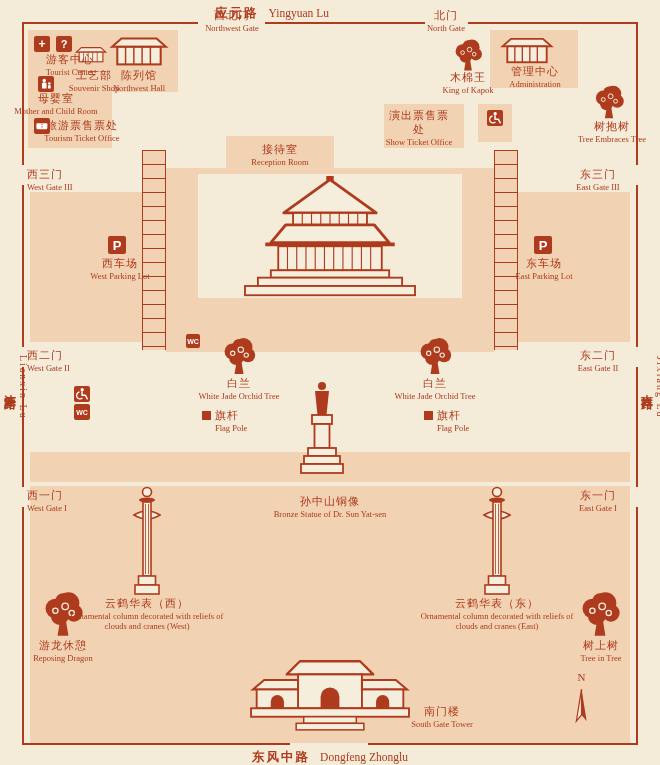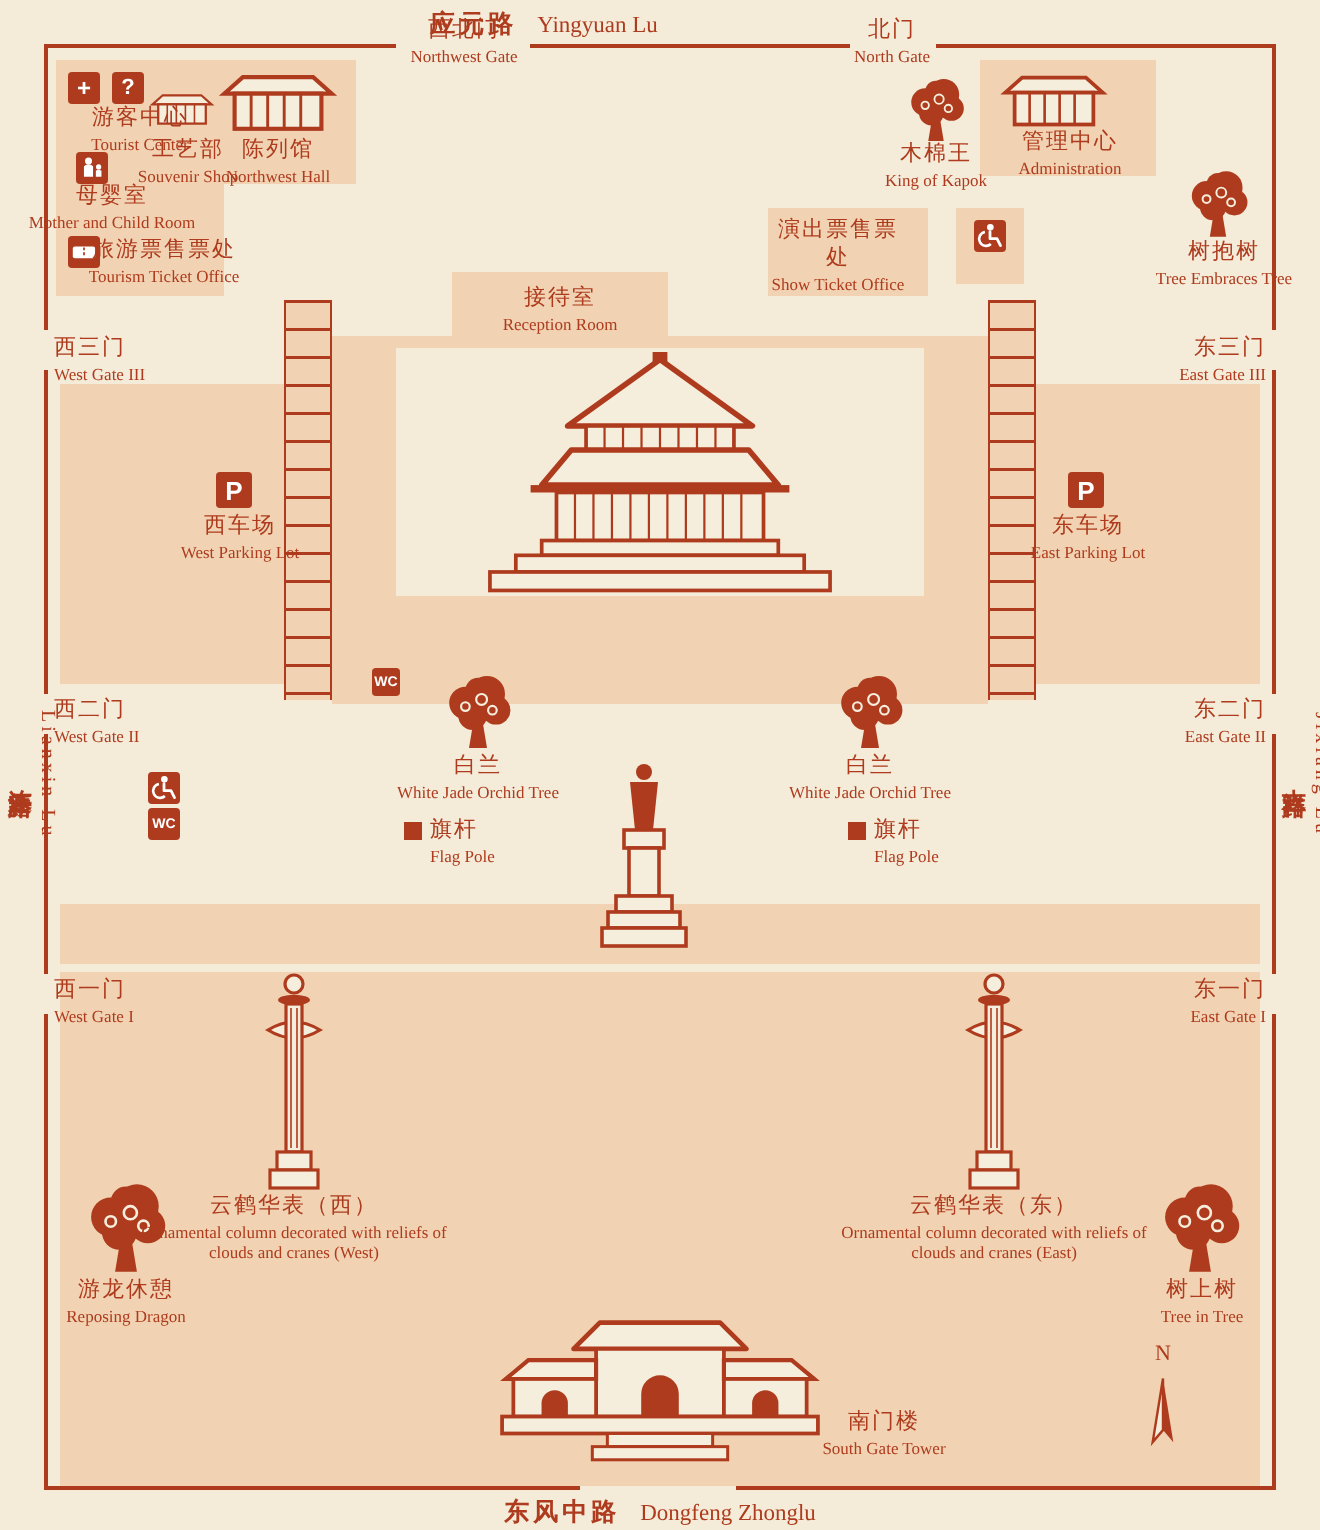--- a/index.html
+++ b/index.html
@@ -4,21 +4,21 @@
 <style>
   *{margin:0;padding:0;box-sizing:border-box}
   body{background:#ffffff}
   #map{position:relative;width:660px;height:765px;background:#f4ebd9;overflow:hidden;
        font-family:"Liberation Serif","DejaVu Serif",serif;color:#ae3b1d}
   .block{position:absolute;background:#f1d3b3}
   .line{position:absolute;background:#ae3b1d}
   .label{position:absolute;text-align:center;line-height:1.25}
   .label .zh{display:block;font-size:11px;font-weight:400;letter-spacing:1px}
   .label .en{display:block;font-size:8.5px}
-  .tl{text-align:left}.tr{text-align:right}
+  .tl{text-align:left}.tr{}
   .roadh{position:absolute;text-align:center}
   .rzh{font-size:12.5px;font-weight:700;letter-spacing:2px}
   .ren{font-size:11.5px;margin-left:10px}
   .road-v{position:absolute;writing-mode:vertical-lr;text-align:center;letter-spacing:2px}
   .road-v .rzh{display:block;font-size:12px}
   .road-v .ren{display:block;font-size:10px;margin:0}
   .sq{position:absolute;display:flex;align-items:center;justify-content:center;background:#ae3b1d;
       color:#fff;border-radius:2px;font-family:"Liberation Sans","DejaVu Sans",sans-serif;font-weight:700}
   .ladder{position:absolute;background:#f1d3b3 repeating-linear-gradient(to bottom,#ae3b1d 0 1.5px,transparent 1.5px 14px);
           border-left:1.5px solid #ae3b1d;border-right:1.5px solid #ae3b1d}
@@ -336,20 +336,24 @@
     <span class="en">White Jade Orchid Tree</span>
   </div>
   <div class="label tl" style="left:215px;top:409px;width:64px">
     <span class="zh">旗杆</span>
     <span class="en">Flag Pole</span>
   </div>
   <div class="label tl" style="left:437px;top:409px;width:64px">
     <span class="zh">旗杆</span>
     <span class="en">Flag Pole</span>
   </div>
+  <div class="label" style="left:230px;top:495px;width:200px">
+    <span class="zh">孙中山铜像</span>
+    <span class="en">Bronze Statue of Dr. Sun Yat-sen</span>
+  </div>
   <div class="label" style="left:65px;top:597px;width:164px">
     <span class="zh">云鹤华表（西）</span>
     <span class="en">Ornamental column decorated with reliefs of clouds and cranes (West)</span>
   </div>
   <div class="label" style="left:13px;top:639px;width:100px">
     <span class="zh">游龙休憩</span>
     <span class="en">Reposing Dragon</span>
   </div>
   <div class="label" style="left:415px;top:597px;width:164px">
     <span class="zh">云鹤华表（东）</span>

